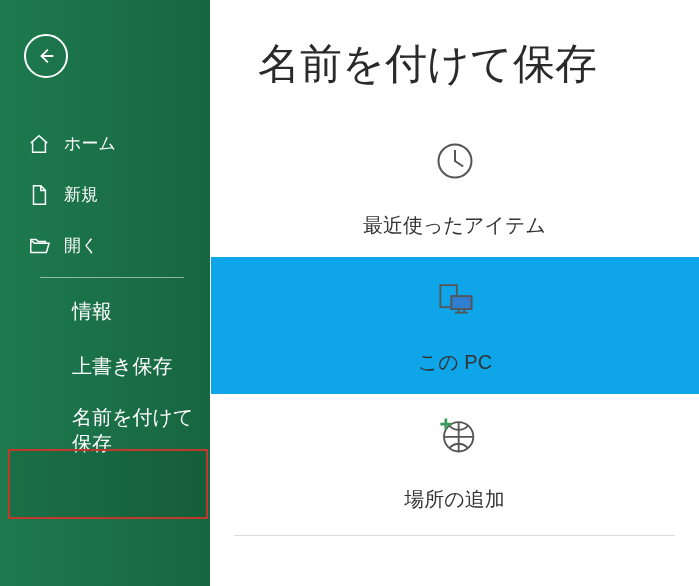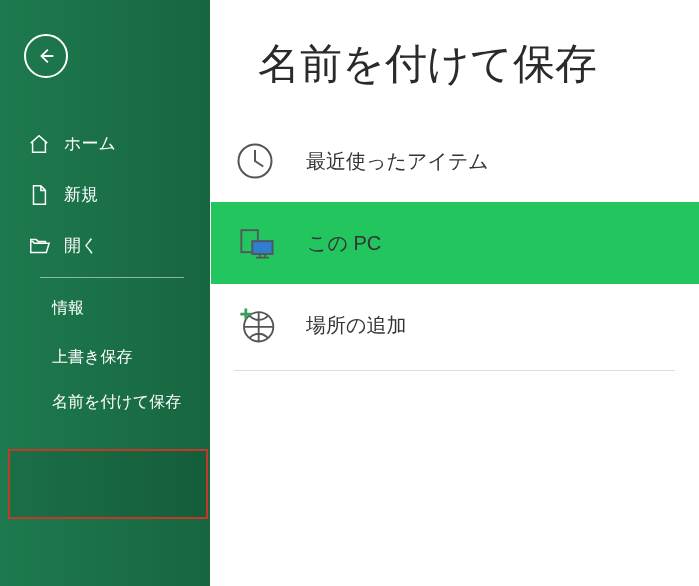--- a/index.html
+++ b/index.html
@@ -27,21 +27,21 @@
   }
   .back-btn svg { width: 22px; height: 22px; fill: none; stroke: #fff; stroke-width: 2; }
 
   .nav-item {
     display: flex; align-items: center;
     padding: 14px 0 14px 28px;
     font-size: 17px;
     gap: 14px;
     cursor: pointer;
   }
-  .nav-item.sub { padding-left: 52px; font-size: 16px; text-align: right; }
+  .nav-item.sub { padding-left: 72px; font-size: 20px; }
   .nav-item.sub.wrap { padding-top: 10px; padding-bottom: 10px; padding-right: 16px; line-height: 1.3; }
   .nav-item .icon { width: 22px; height: 22px; flex: 0 0 22px; display:flex; align-items:center; justify-content:center; }
   .nav-item .icon svg { stroke: #fff; fill: none; stroke-width: 1.6; }
 
   .divider {
     border: none; border-top: 1px solid rgba(255,255,255,0.5);
     margin: 6px 26px 6px 40px;
   }
 
   .highlight-saveas {
@@ -65,22 +65,23 @@
     padding-left: 48px;
     margin-bottom: 28px;
   }
 
   .loc-list { }
   .loc-item {
     display: flex; align-items: center;
     padding: 18px 22px;
     gap: 28px;
     cursor: pointer;
-  }
-  .loc-item.selected { background: #22c55e; border-left:1px solid #fff; }
+    flex-direction: column;
+  }
+  .loc-item.selected { background: #0ea5e9; border-left:1px solid #fff; }
   .loc-icon { width: 46px; height: 46px; flex: 0 0 46px; display:flex; align-items:center; justify-content:center; }
   .loc-icon svg { width: 44px; height: 44px; }
   .loc-body { flex: 1; }
   .loc-label { font-size: 20px; color: #333; }
   .loc-sub { margin-top: 4px; width: 240px; height: 14px; background: #ccc; }
 
   .loc-divider {
     border: none; border-top: 1px solid #ddd;
     margin: 4px 24px;
   }

